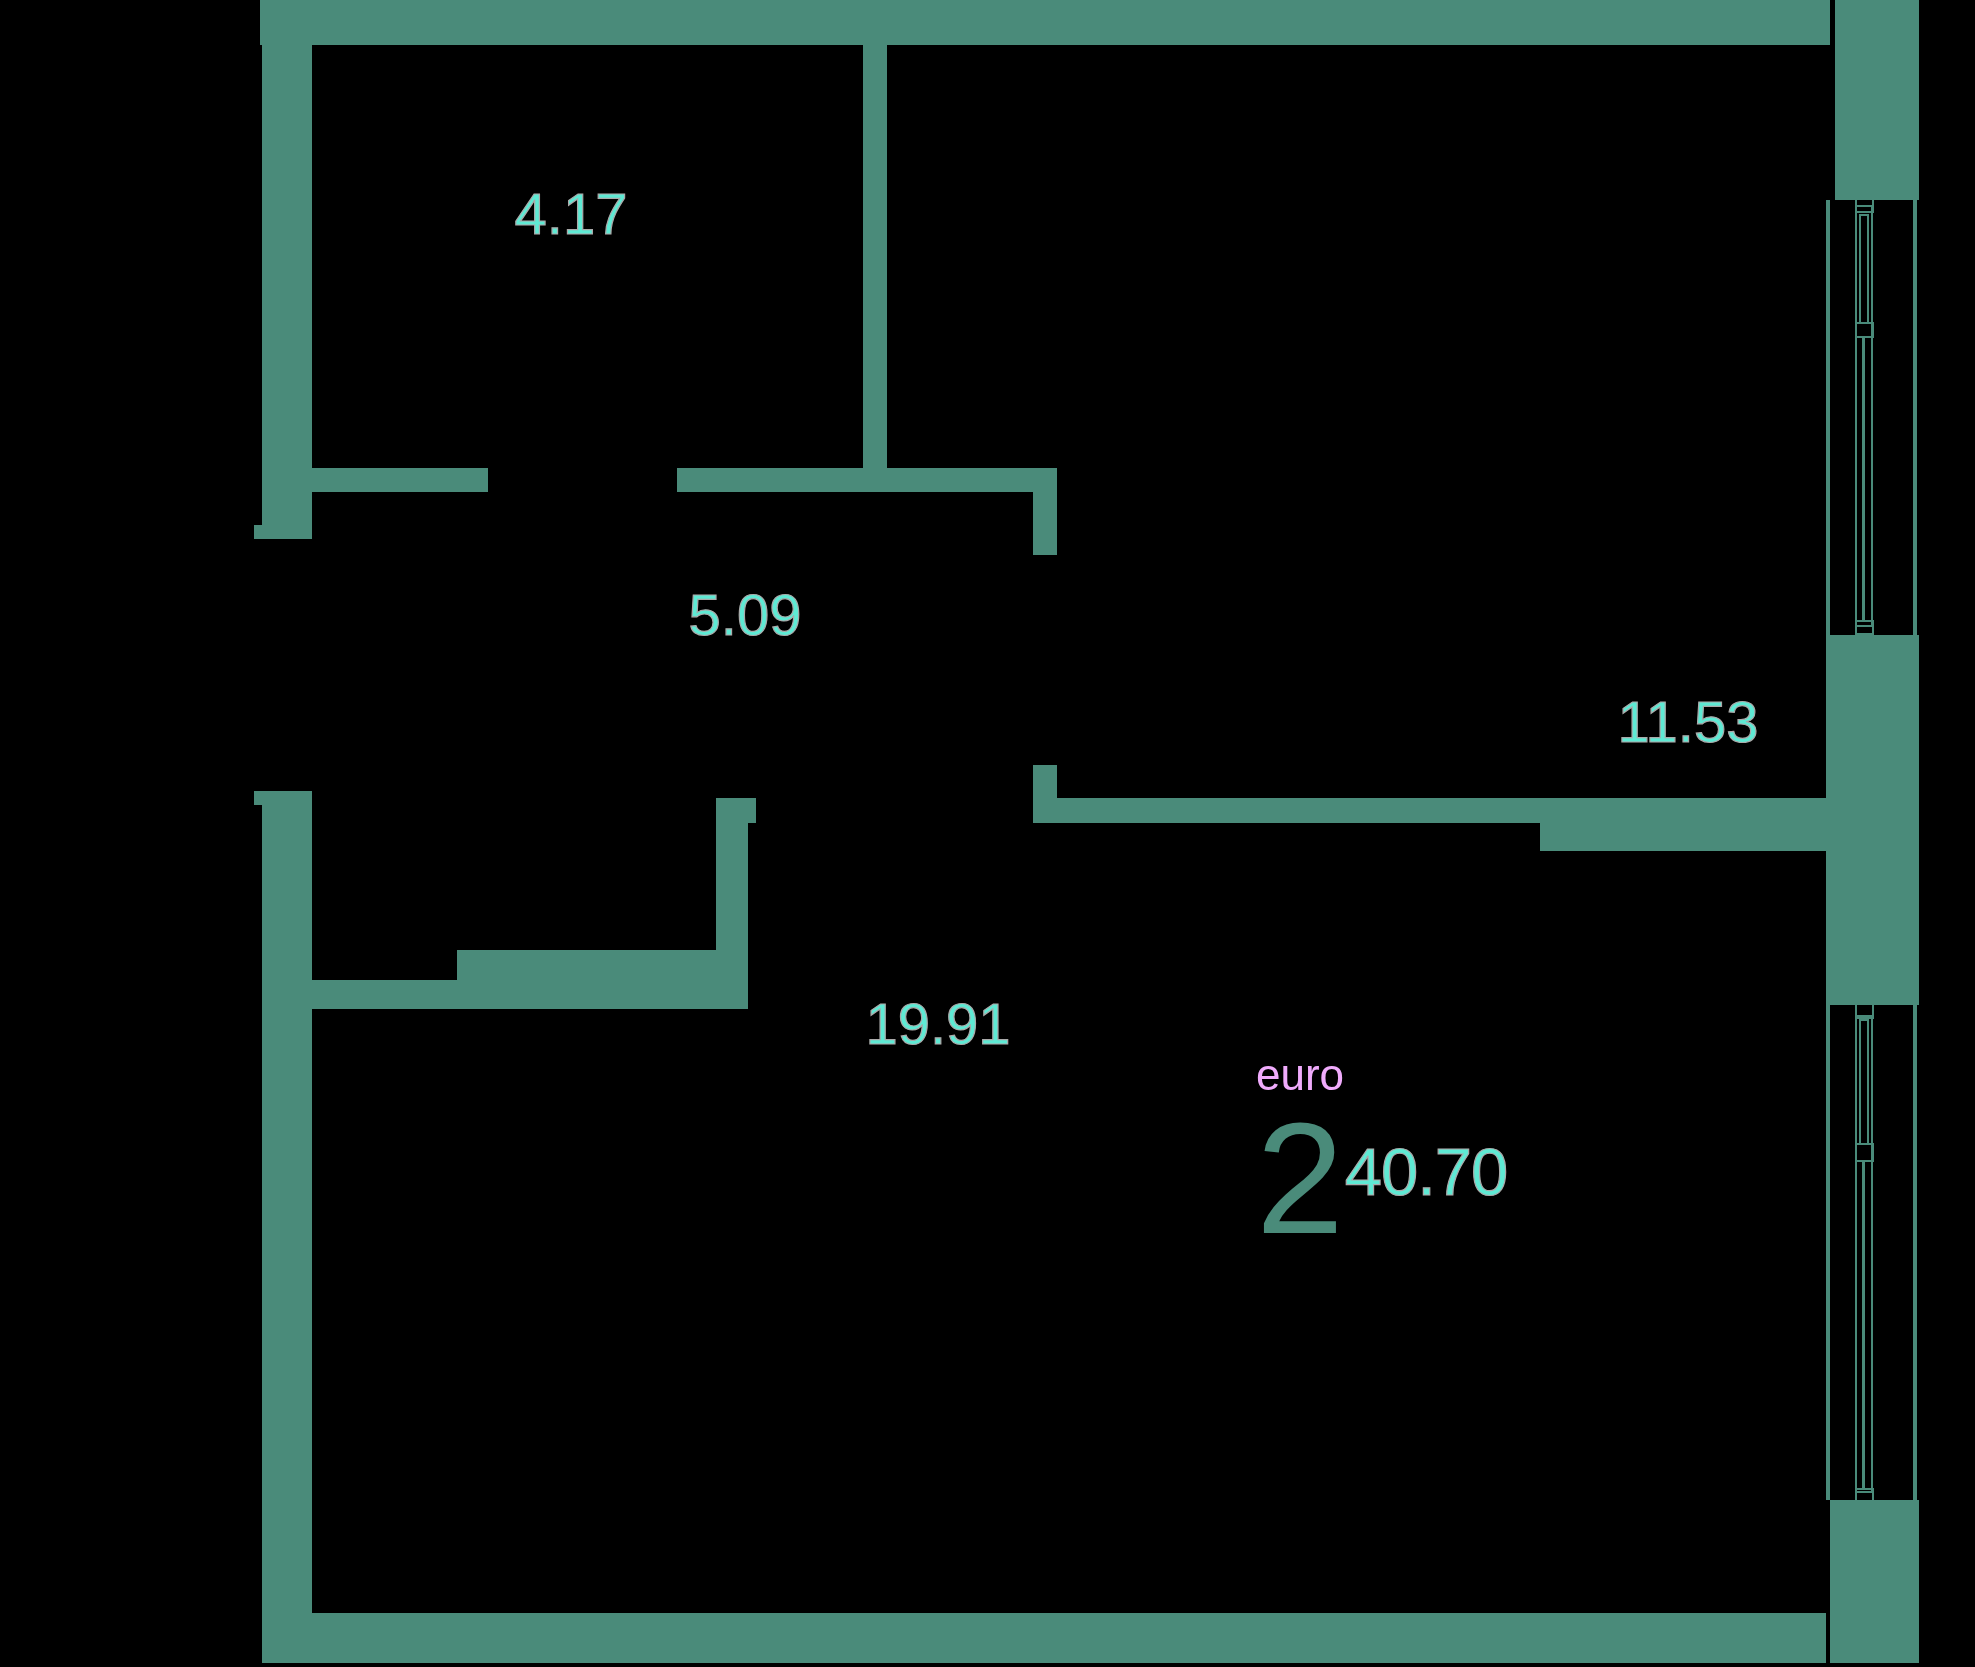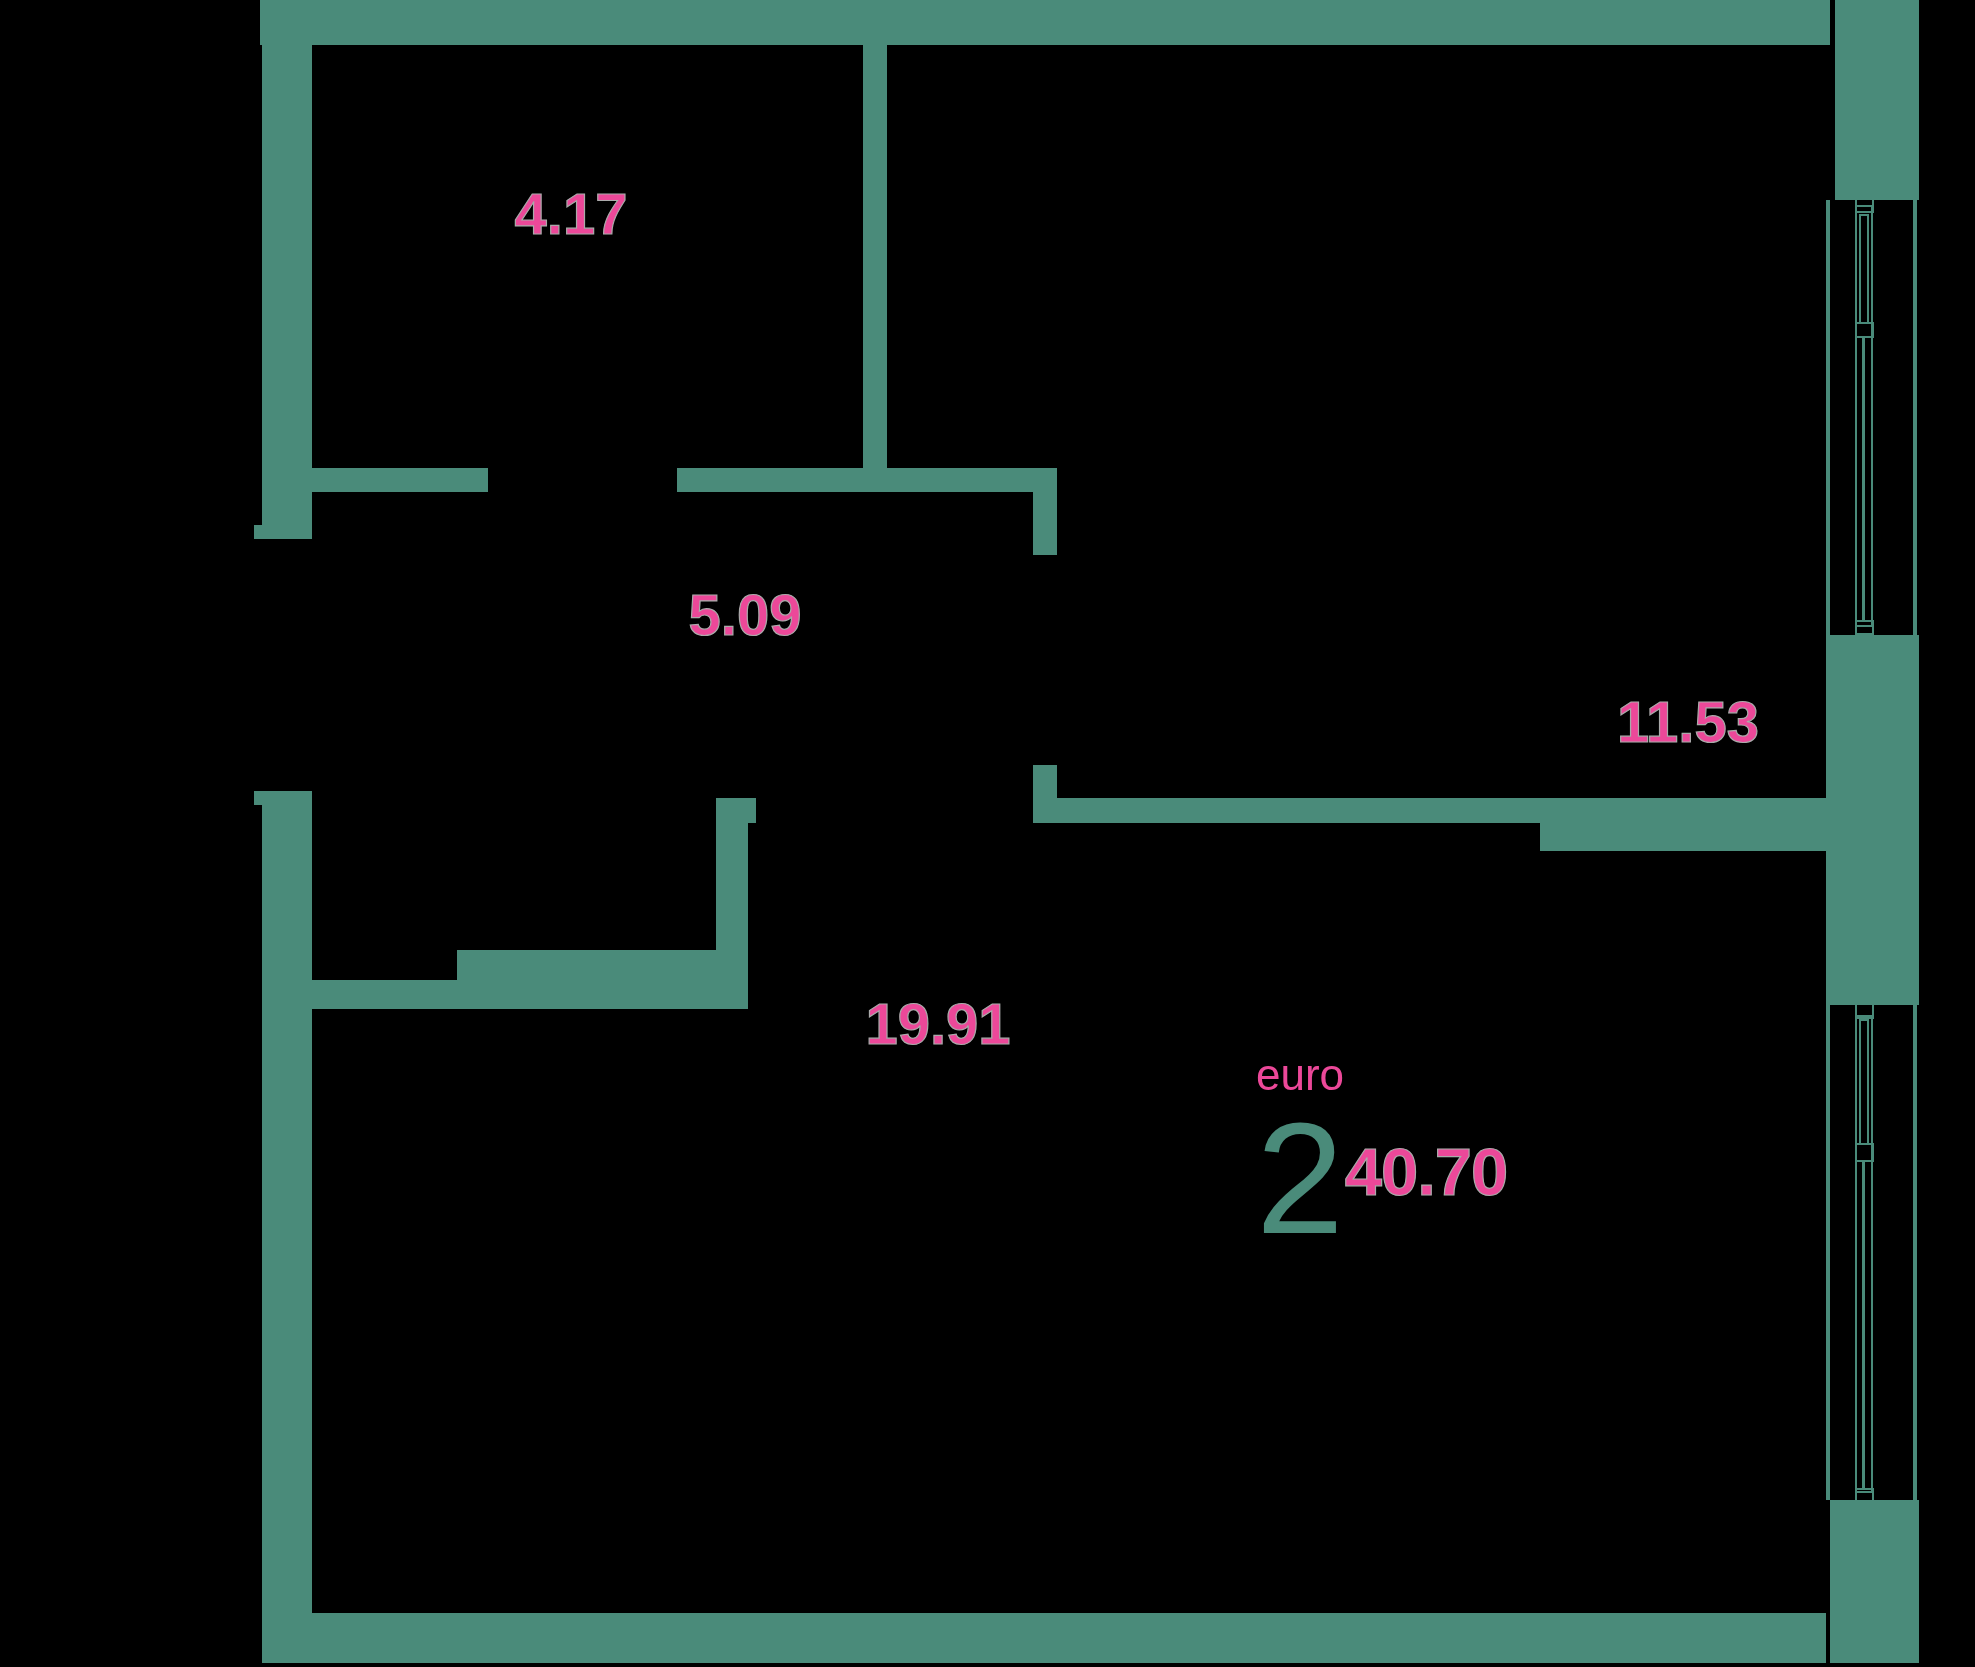--- a/index.html
+++ b/index.html
@@ -9,23 +9,23 @@
     background:#000;
     overflow:hidden;
     font-family:"Liberation Sans", sans-serif;
   }
   .wall{position:absolute;}
   .frame{position:absolute;box-sizing:border-box;border:2px solid;background:transparent;}
   .dim-label{
     position:absolute;
     transform:translate(-50%,-50%);
     font-size:58px;
-    font-weight:700;
+    font-weight:400;
     letter-spacing:0px;
-    color:#ec4899;
+    color:#5eead4;
     -webkit-text-stroke:1.2px #aaaaaa;
     white-space:nowrap;
   }
   .dim-small{font-size:67px;letter-spacing:-1px;}
   .accent-label{
     position:absolute;
     transform:translate(-50%,-50%);
     font-weight:500;
     white-space:nowrap;
   }
@@ -81,18 +81,18 @@
     </div>
 
   <div class="dim-label" id="label-room-bathroom">4.17</div>
 
   <div class="dim-label" id="label-room-hallway">5.09</div>
 
   <div class="dim-label" id="label-room-bedroom">11.53</div>
 
   <div class="dim-label" id="label-room-living">19.91</div>
 
-  <div class="accent-label" id="label-euro" style="color: #ec4899;">euro</div>
+  <div class="accent-label" id="label-euro" style="color: #f0abfc;">euro</div>
 
   <div class="accent-label" id="label-type-number" style="color: rgb(74, 139, 122);">2</div>
 
   <div class="dim-label dim-small" id="label-total-area">40.70</div>
 </div>
 
 </body></html>

